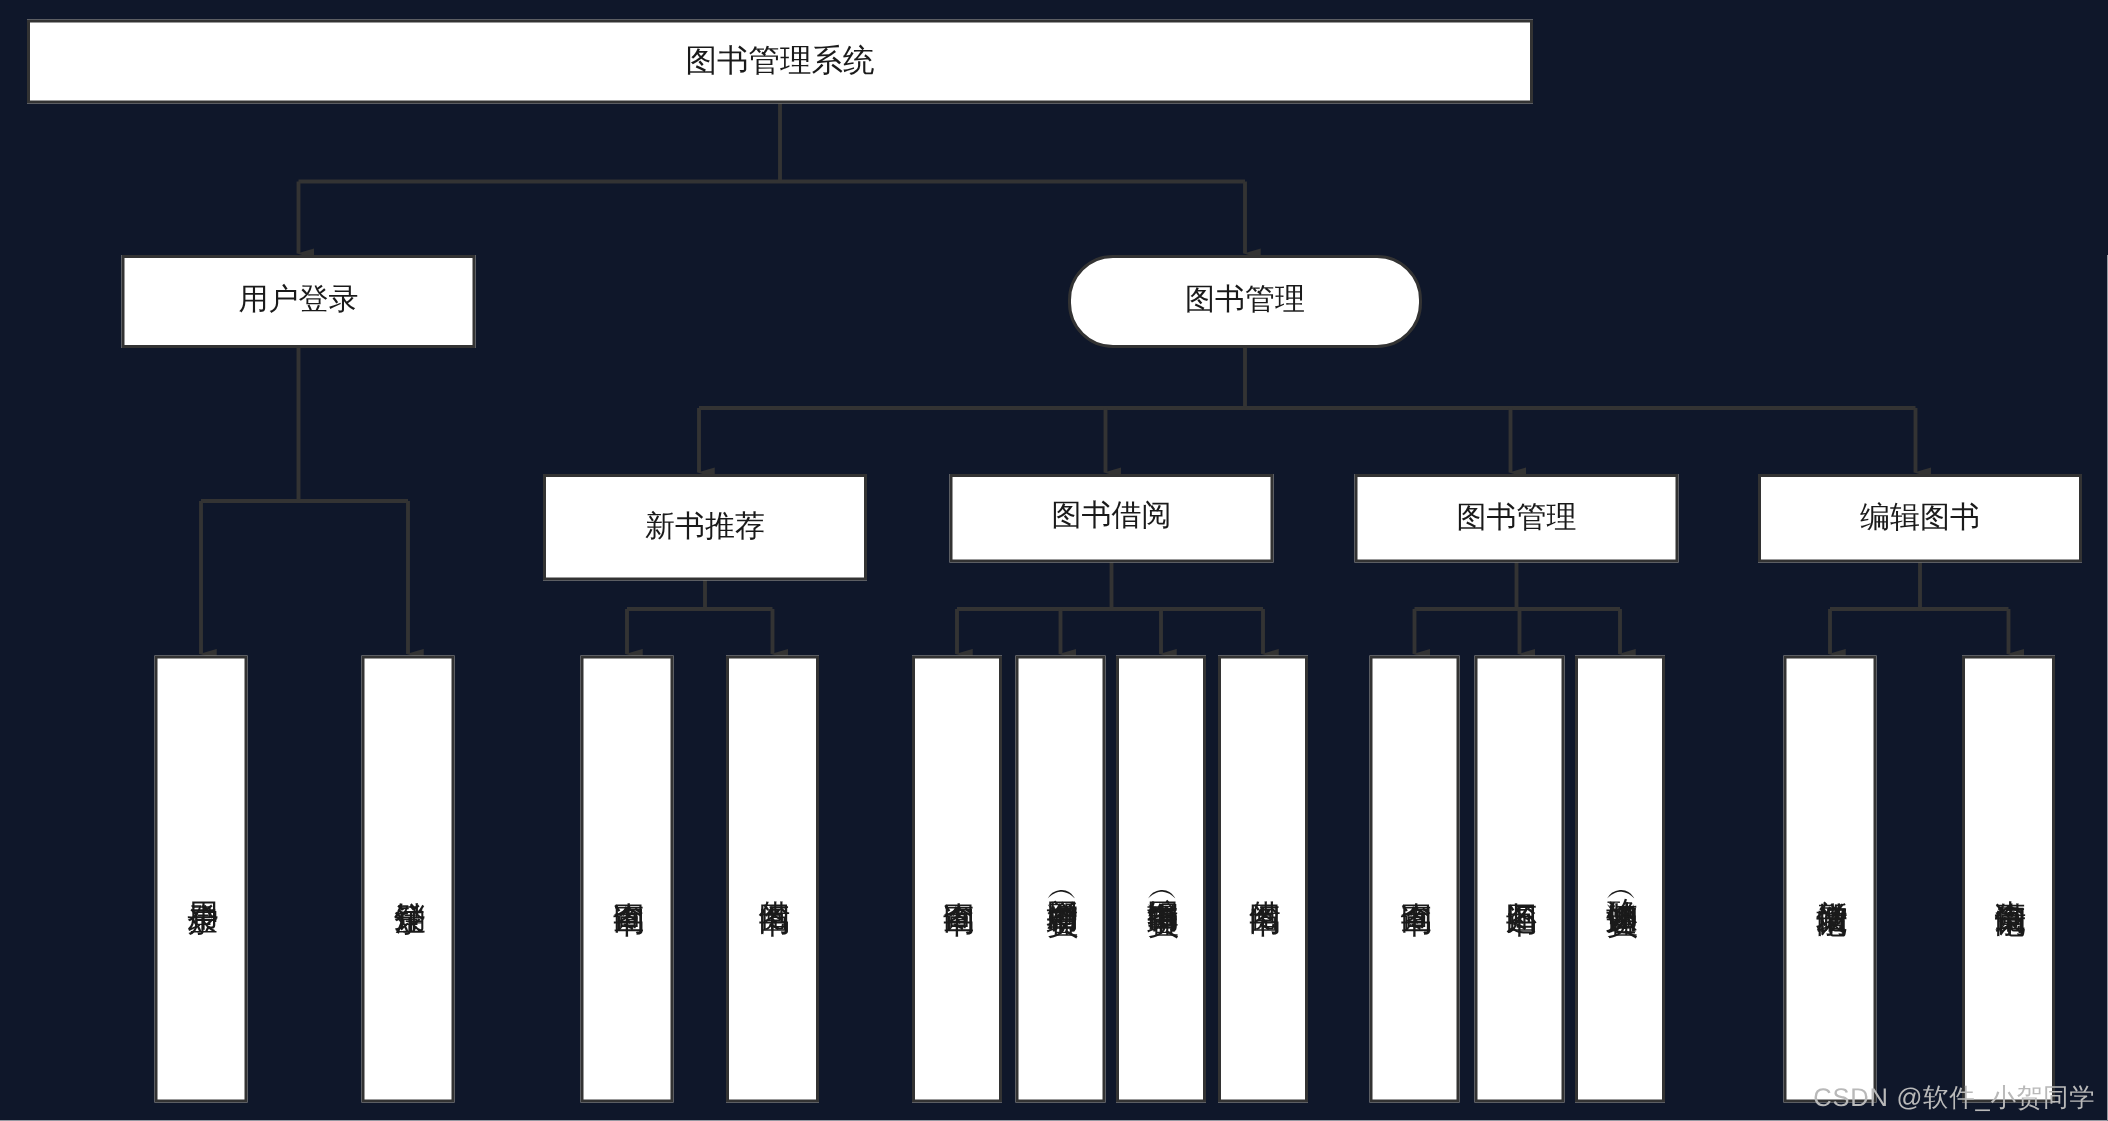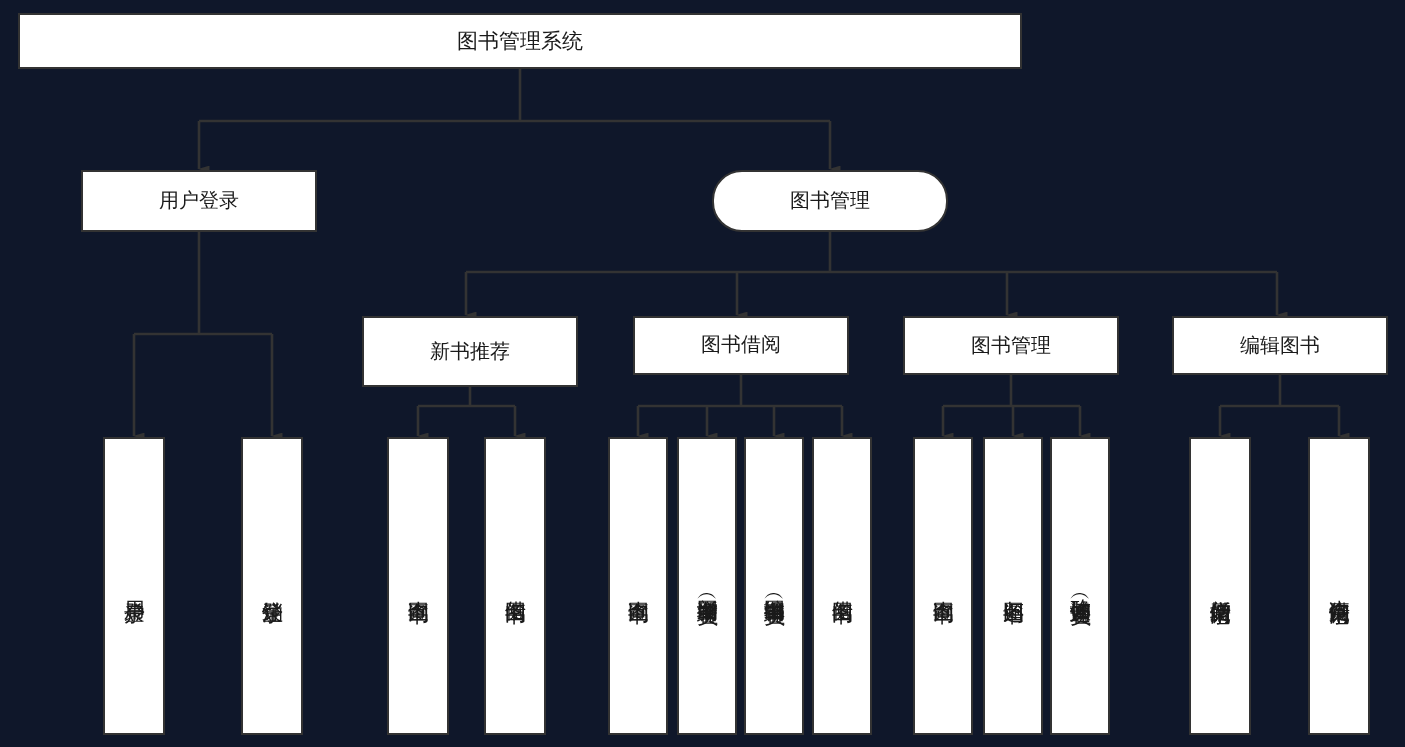--- a/index.html
+++ b/index.html
@@ -175,13 +175,14 @@
         <span class="label">确认归还（管理员）</span>
       </div>
       <div class="node level3 leaf" style="left: 1189px; top: 437px; width: 62px; height: 298px;">
         <span class="label">新增借阅记录</span>
       </div>
       <div class="node level3 leaf" style="left: 1308px; top: 437px; width: 62px; height: 298px;">
         <span class="label">查询借阅记录</span>
       </div>
     </div>
 
+  <div id="watermark">CSDN @软件_小贺同学</div>
 </div>
 
 </body></html>

